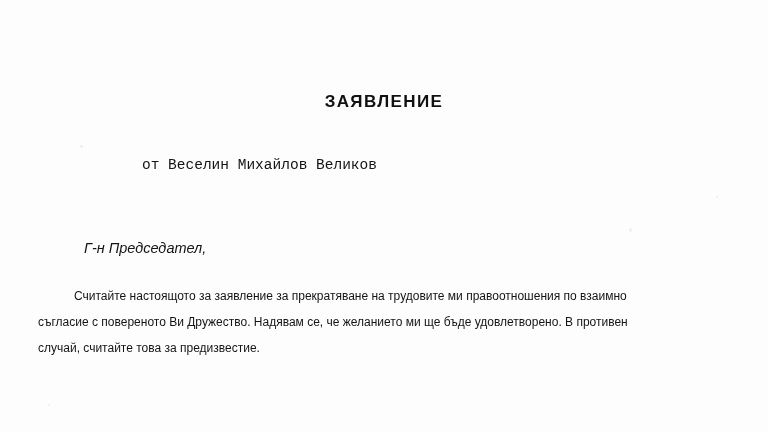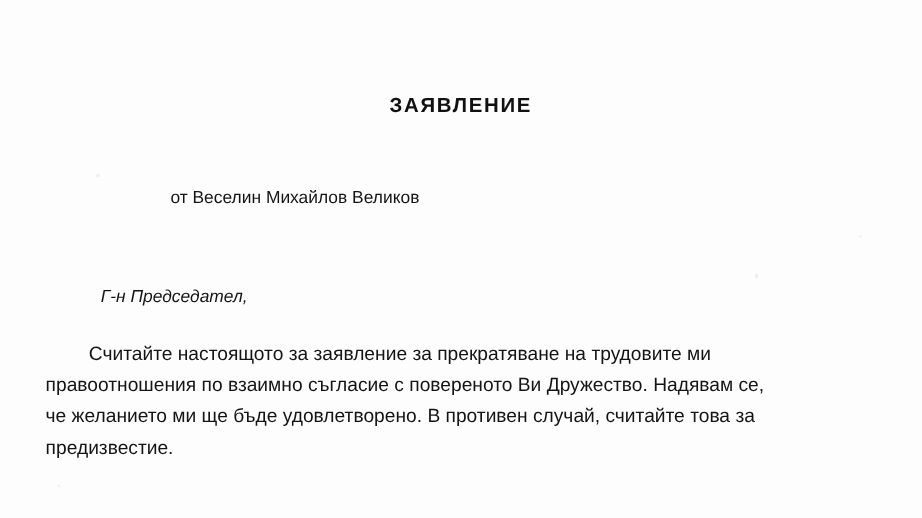--- a/index.html
+++ b/index.html
@@ -24,50 +24,51 @@
   .speck {
     position: absolute;
     background: #e8e8e8;
     border-radius: 50%;
     opacity: 0.7;
   }
   .doc-title {
     position: absolute;
     left: 0;
     right: 0;
-    top: 78px;
+    top: 92px;
     text-align: center;
     font-size: 17px;
     font-weight: bold;
     letter-spacing: 1.4px;
     color: #111;
   }
   .from-block {
     position: absolute;
     left: 142px;
     top: 150px;
     font-size: 14.5px;
     line-height: 31px;
     color: #141414;
     white-space: nowrap;
+    font-family: Liberation Mono, monospace;
   }
   .salutation {
     position: absolute;
     left: 84px;
     top: 240px;
     font-size: 14.5px;
     color: #141414;
     font-style: italic;
   }
   .body-text {
     position: absolute;
     left: 38px;
     top: 283px;
     width: 618px;
-    font-size: 16px;
+    font-size: 12px;
     line-height: 26px;
     color: #141414;
     text-align: left;
   }
   .body-text .indent {
     display: inline-block;
     width: 36px;
   }
 </style>
 </head>

